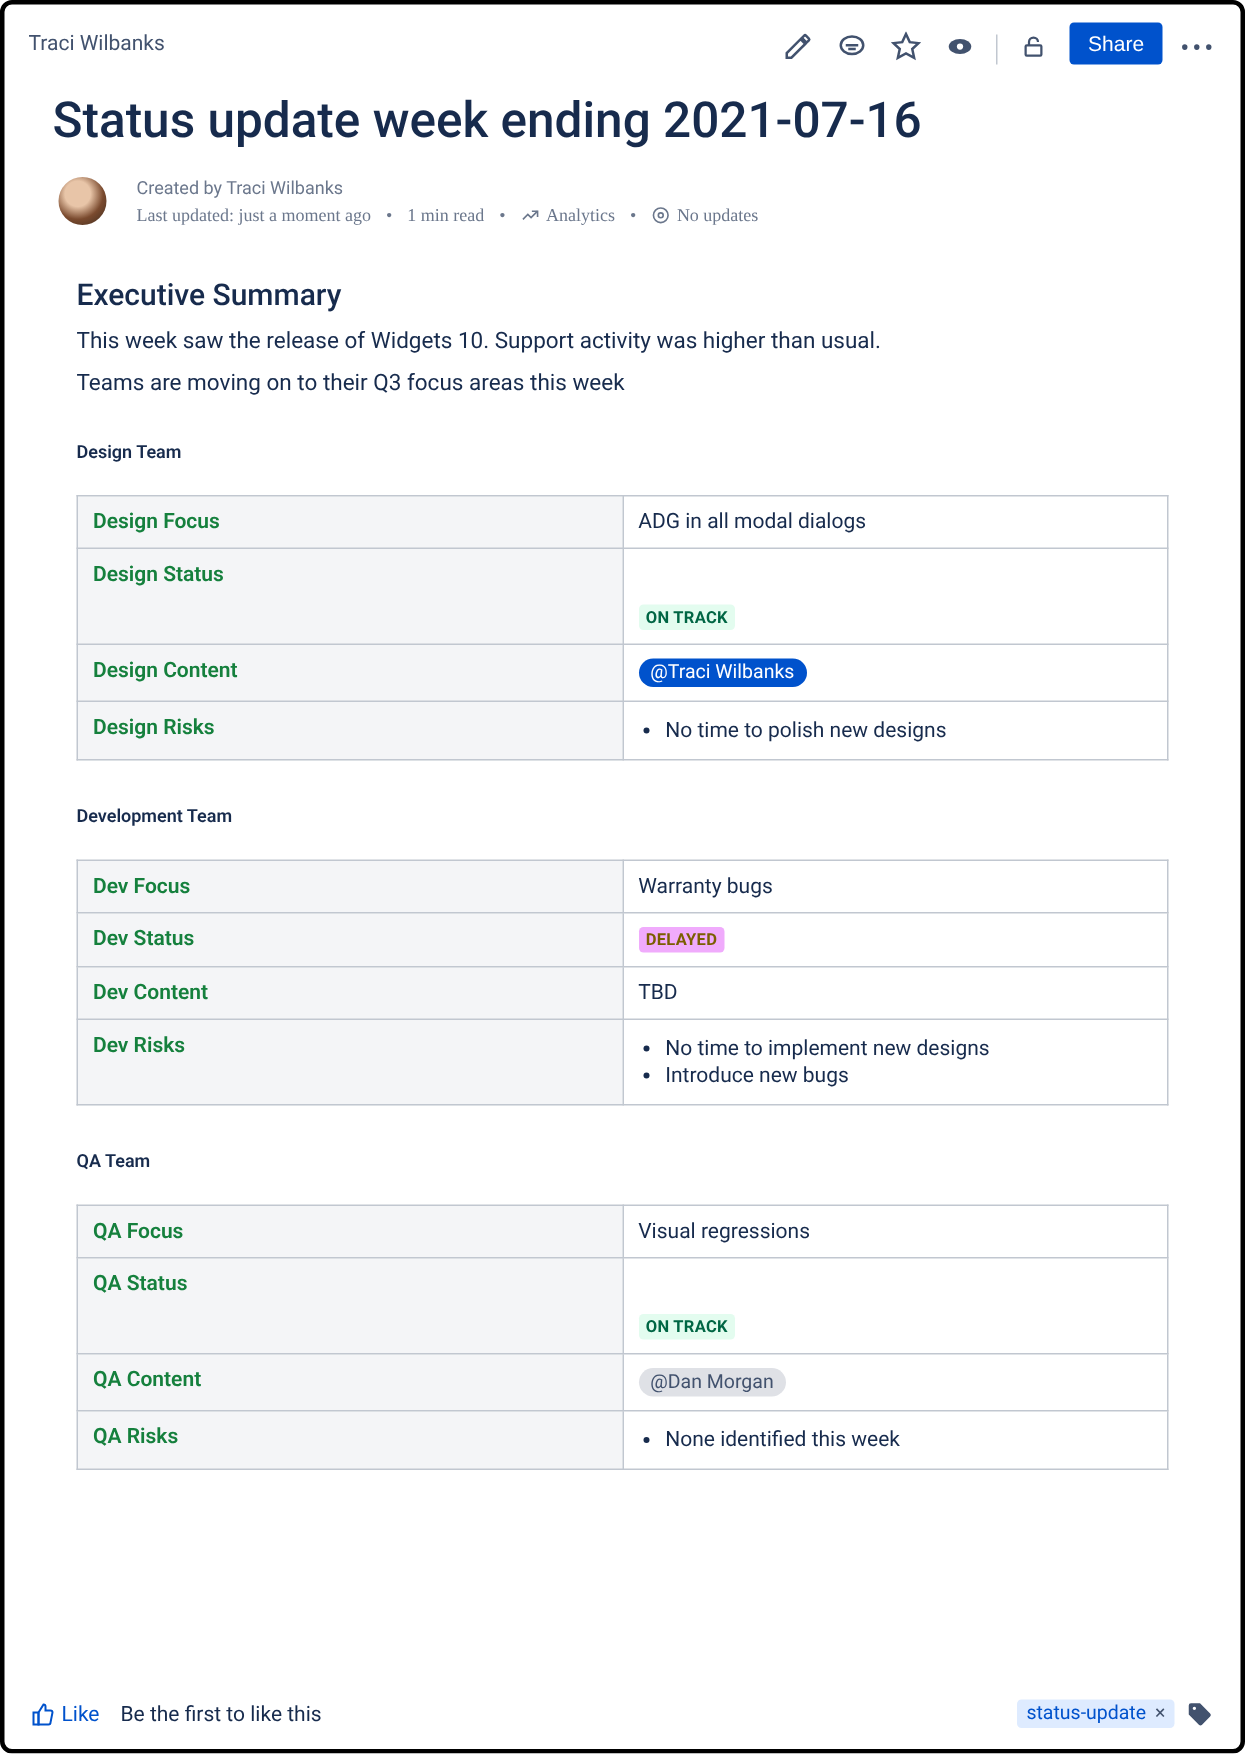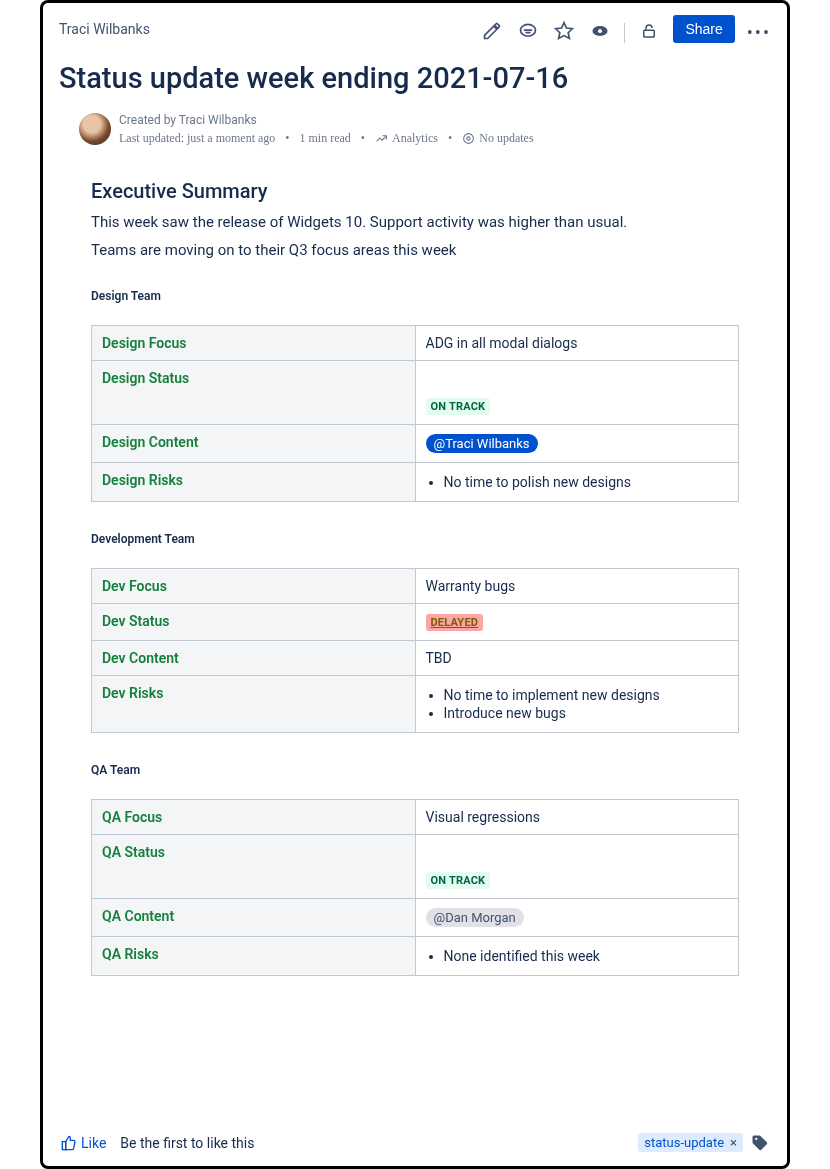--- a/index.html
+++ b/index.html
@@ -3,21 +3,21 @@
 <meta charset="utf-8">
 <style>
   * { box-sizing: border-box; }
   body {
     margin: 0;
     font-family: -apple-system, BlinkMacSystemFont, "Segoe UI", Roboto, Helvetica, Arial, sans-serif;
     color: #172B4D;
     background: #fff;
   }
   .frame {
-    width: 750px;
+    width: 830px;
     height: 1169px;
     border: 3px solid #000;
     border-radius: 8px;
     margin: 0 auto;
     position: relative;
     overflow: hidden;
     background: #fff;
     display: flex;
     flex-direction: column;
   }
@@ -50,29 +50,29 @@
     color:#fff;
     border:none;
     border-radius:3px;
     padding:6px 12px;
     font-size:14px;
     font-weight:500;
     cursor:pointer;
   }
   .more-btn { font-size:18px; color:#42526E; cursor:pointer; letter-spacing:2px;}
   h1.page-title {
-    font-size: 29px;
+    font-size: 33px;
     font-weight:500;
     color:#172B4D;
-    margin: 14px 36px 16px 16px;
+    margin: 14px 36px 16px 32px;
   }
   .byline {
     display:flex;
     align-items:center;
-    gap:8px;
+    gap:20px;
     margin: 0 36px 12px 36px;
   }
   .avatar {
     width:32px; height:32px; border-radius:50%;
     background: radial-gradient(circle at 40% 35%, #e8c5a8 30%, #7a4a2e 60%, #3a2a1e 100%);
     flex-shrink:0;
   }
   .byline-text { font-size:12px; color:#6B778C; line-height:1.5;}
   .byline-row2 { display:flex; align-items:center; gap:8px; flex-wrap:wrap;font-family:Liberation Serif, serif;}
   .byline-link { color:#6B778C; display:inline-flex; align-items:center; gap:4px;}
@@ -104,21 +104,21 @@
   }
   .lozenge {
     display:inline-block;
     font-size:11px;
     font-weight:700;
     padding:2px 5px;
     border-radius:3px;
     letter-spacing:0.2px;
   }
   .lozenge.green { background:#E3FCEF; color:#006644;margin-top:28px;}
-  .lozenge.yellow { background:#fca5a5; color:#7A5E00;text-decoration:underline;}
+  .lozenge.yellow { background:#f0abfc; color:#7A5E00;}
   .mention {
     display:inline-block;
     font-size:13px;
     padding:2px 8px;
     border-radius:12px;
   }
   .mention.blue { background:#0052CC; color:#fff;}
   .mention.grey { background:#DFE1E6; color:#42526E;}
   ul.risks { margin:0 0 0 18px; padding:0;}
   ul.risks li { margin:2px 0;}

